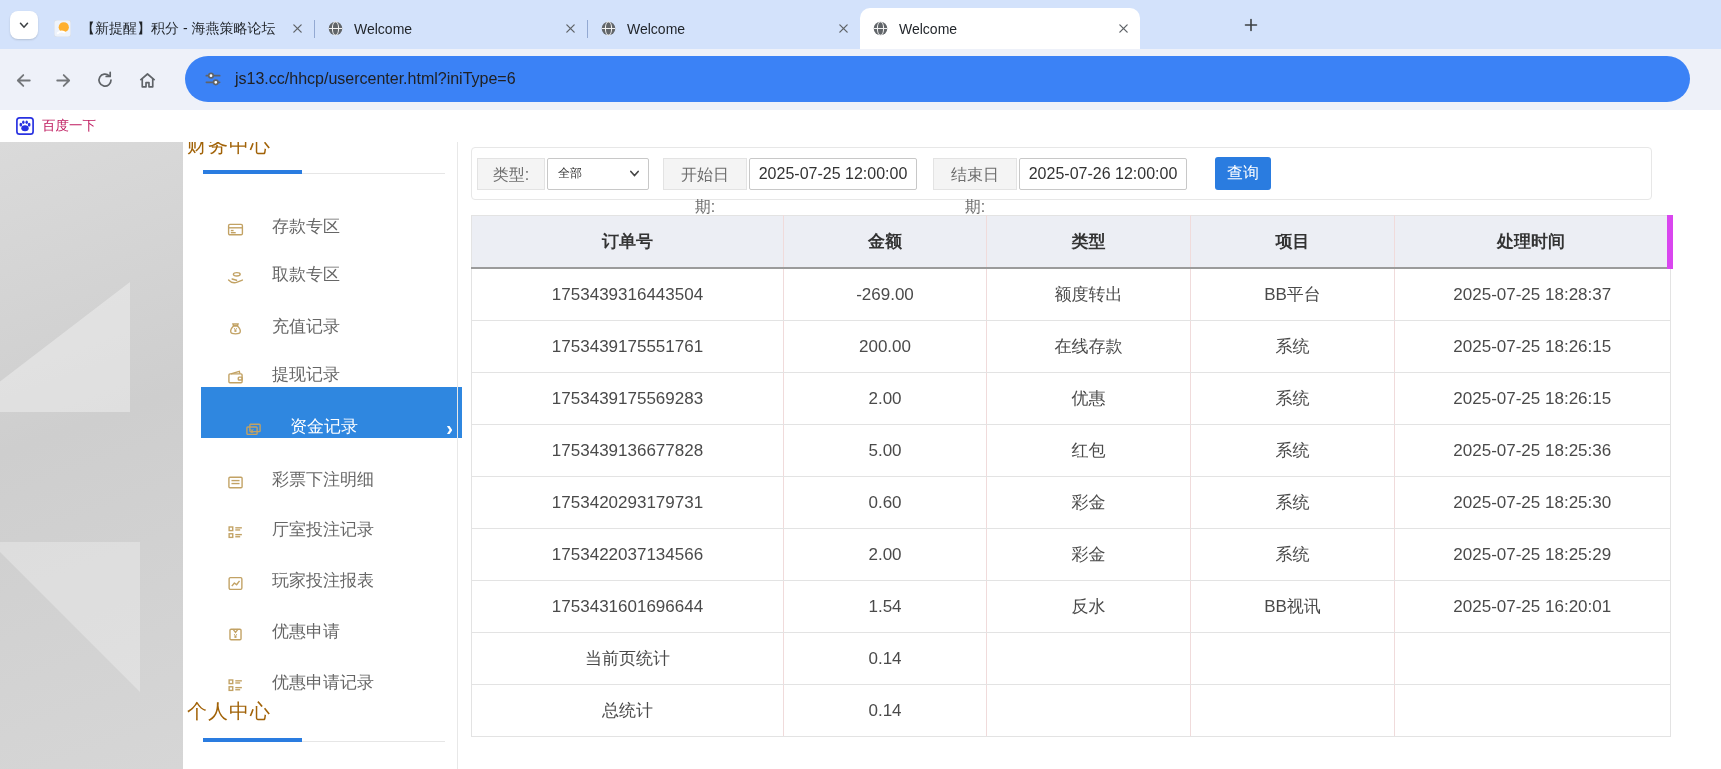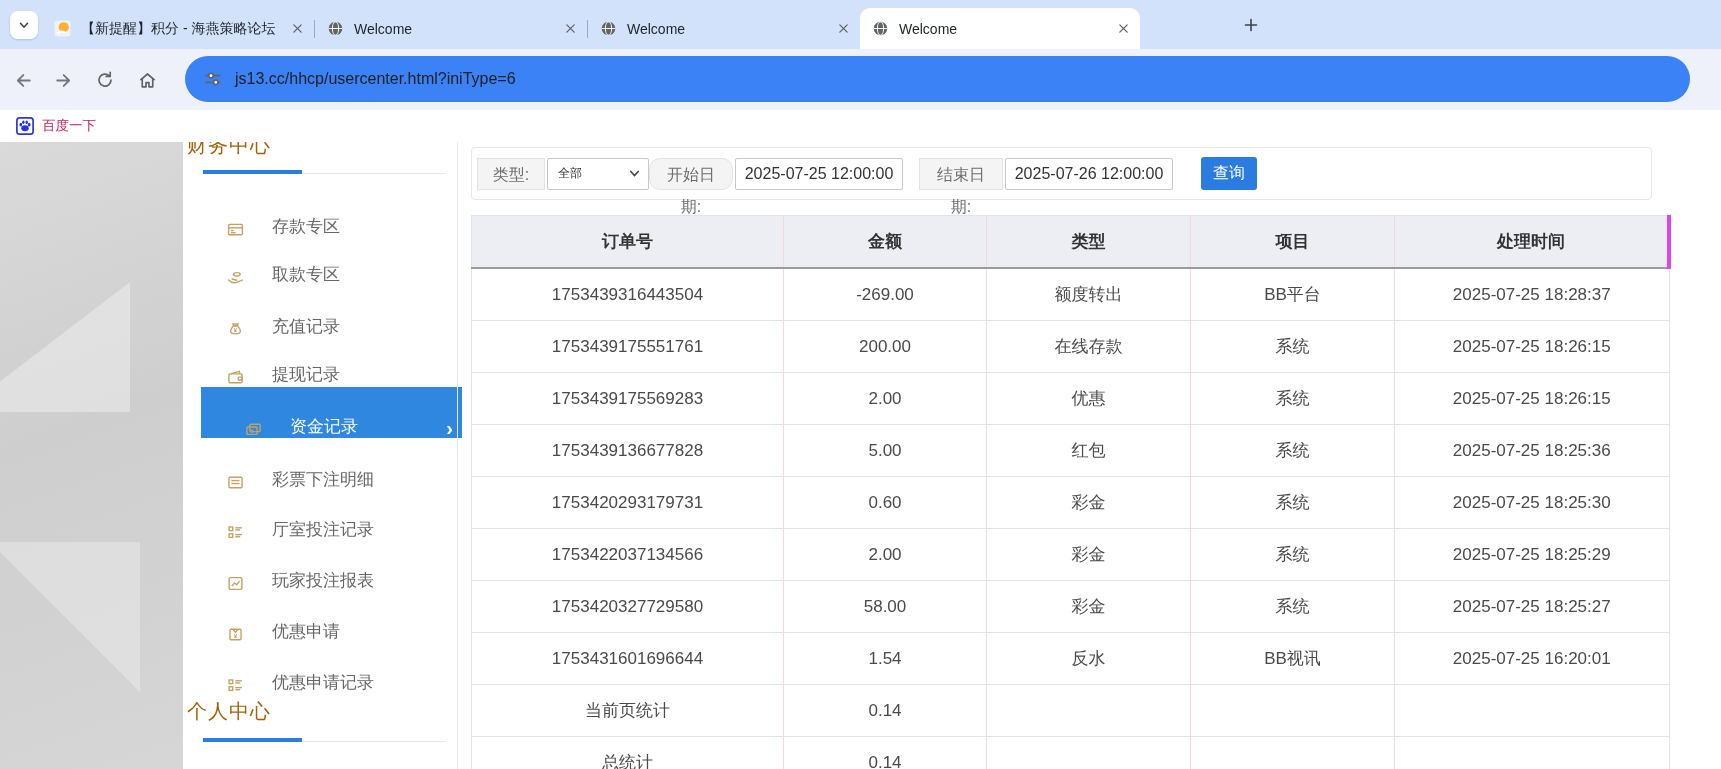--- a/index.html
+++ b/index.html
@@ -65,29 +65,29 @@
     border:1px solid #e7e7e7;border-radius:4px;box-sizing:border-box;display:flex;align-items:center;padding-left:5px;}
   .f-label{height:32px;line-height:32px;padding:0 8px;background:#f4f4f4;border:1px solid #e3e3e3;
     box-sizing:border-box;color:#6e6e6e;font-size:16px;text-align:center;}
   .f-label.lt{width:68px;}
   .f-label.ld{width:84px;}
   .f-select{height:32px;width:102px;margin-left:2px;background:#fff;border:1px solid #c8c8c8;border-radius:2px;
     box-sizing:border-box;display:flex;align-items:center;justify-content:space-between;padding:0 7px 0 10px;
     font-size:12px;color:#333;cursor:pointer;}
   .f-input{height:32px;width:168px;margin-left:2px;background:#fff;border:1px solid #c8c8c8;border-radius:2px;
     box-sizing:border-box;line-height:30px;text-align:center;font-size:16px;color:#333;cursor:text;}
-  .ml14{border-radius:11px;} .ml16{margin-left:16px;}
+  .ml14{margin-left:14px;} .ml16{margin-left:16px;}
   .f-btn{height:33px;width:56px;margin-left:28px;background:var(--accent-blue);color:#fff;border:none;
     border-radius:3px;font-size:16px;cursor:pointer;font-family:inherit;}
 
   table.records{position:absolute;left:14px;top:73px;width:1181px;border-collapse:collapse;table-layout:fixed;background:#fff;}
   table.records th{height:49px;background:#eceef4;font-size:17px;font-weight:bold;color:#333;
     border-top:1px solid #e3e3e3;border-bottom:2px solid #9b9b9b;border-right:1px solid var(--pink);}
   table.records th:first-child{border-left:1px solid #e3e3e3;}
-  table.records th:last-child{border-right:4px solid #d946ef;margin-left:44px;}
+  table.records th:last-child{border-right:6px solid #d946ef;margin-left:44px;}
   table.records td{height:49px;text-align:center;font-size:17px;color:#4a4a4a;
     border-bottom:1px solid #e3e3e3;border-right:1px solid var(--pink);}
   table.records td:first-child{border-left:1px solid #e3e3e3;}
   table.records td:last-child{border-right:1px solid #e3e3e3;margin-left:44px;}
 </style>
 </head>
 <body>
 
 <div class="screen">
 
@@ -412,27 +412,20 @@
               <td>2025-07-25 18:25:30</td>
             </tr>
             <tr>
               <td>1753422037134566</td>
               <td>2.00</td>
               <td>彩金</td>
               <td>系统</td>
               <td>2025-07-25 18:25:29</td>
             </tr>
             <tr>
-              <td>1753420327729580</td>
-              <td>58.00</td>
-              <td>彩金</td>
-              <td>系统</td>
-              <td>2025-07-25 18:25:27</td>
-            </tr>
-            <tr>
               <td>1753431601696644</td>
               <td>1.54</td>
               <td>反水</td>
               <td>BB视讯</td>
               <td>2025-07-25 16:20:01</td>
             </tr>
             <tr>
               <td>当前页统计</td>
               <td>0.14</td>
               <td></td>

